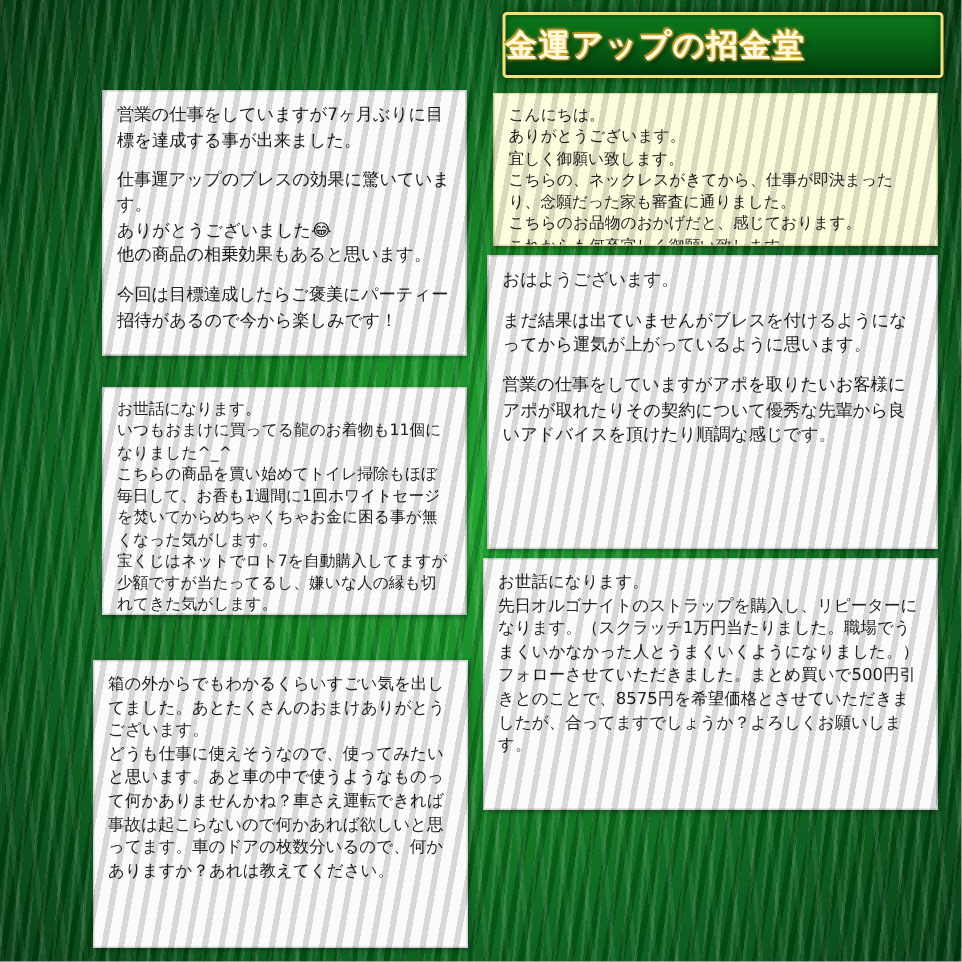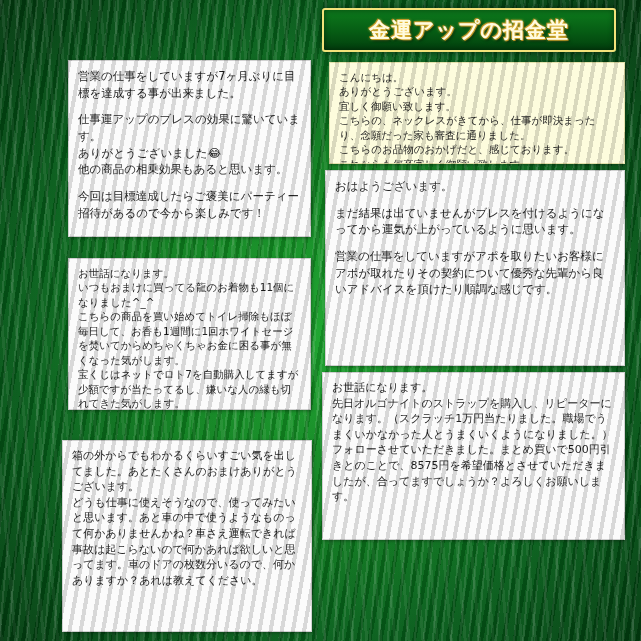--- a/index.html
+++ b/index.html
@@ -40,30 +40,30 @@
         rgba(0,0,0,0.14) 4px,
         rgba(255,255,255,0.04) 4px,
         rgba(255,255,255,0.04) 11px);
     pointer-events: none;
   }
 
   
   .banner {
     position: absolute;
     top: 8px;
-    right: 25px;
+    right: 12px;
     width: 290px;
     height: 40px;
     background: linear-gradient(180deg, #0d7a1c 0%, #065c14 55%, #023f0d 100%);
     border: 2px solid #f2e27a;
     border-radius: 3px;
     box-shadow: 0 0 6px rgba(0,0,0,0.5), inset 0 0 6px rgba(0,0,0,0.45);
     display: flex;
     align-items: center;
-    justify-content: center;
+    justify-content: flex-start;
     z-index: 5;
   }
   .banner-title {
     font-family: "DejaVu Sans", sans-serif;
     font-weight: bold;
     font-size: 21px;
     letter-spacing: 1px;
     color: #fffbe0;
     text-shadow:
       0 0 3px #ffd34d,

